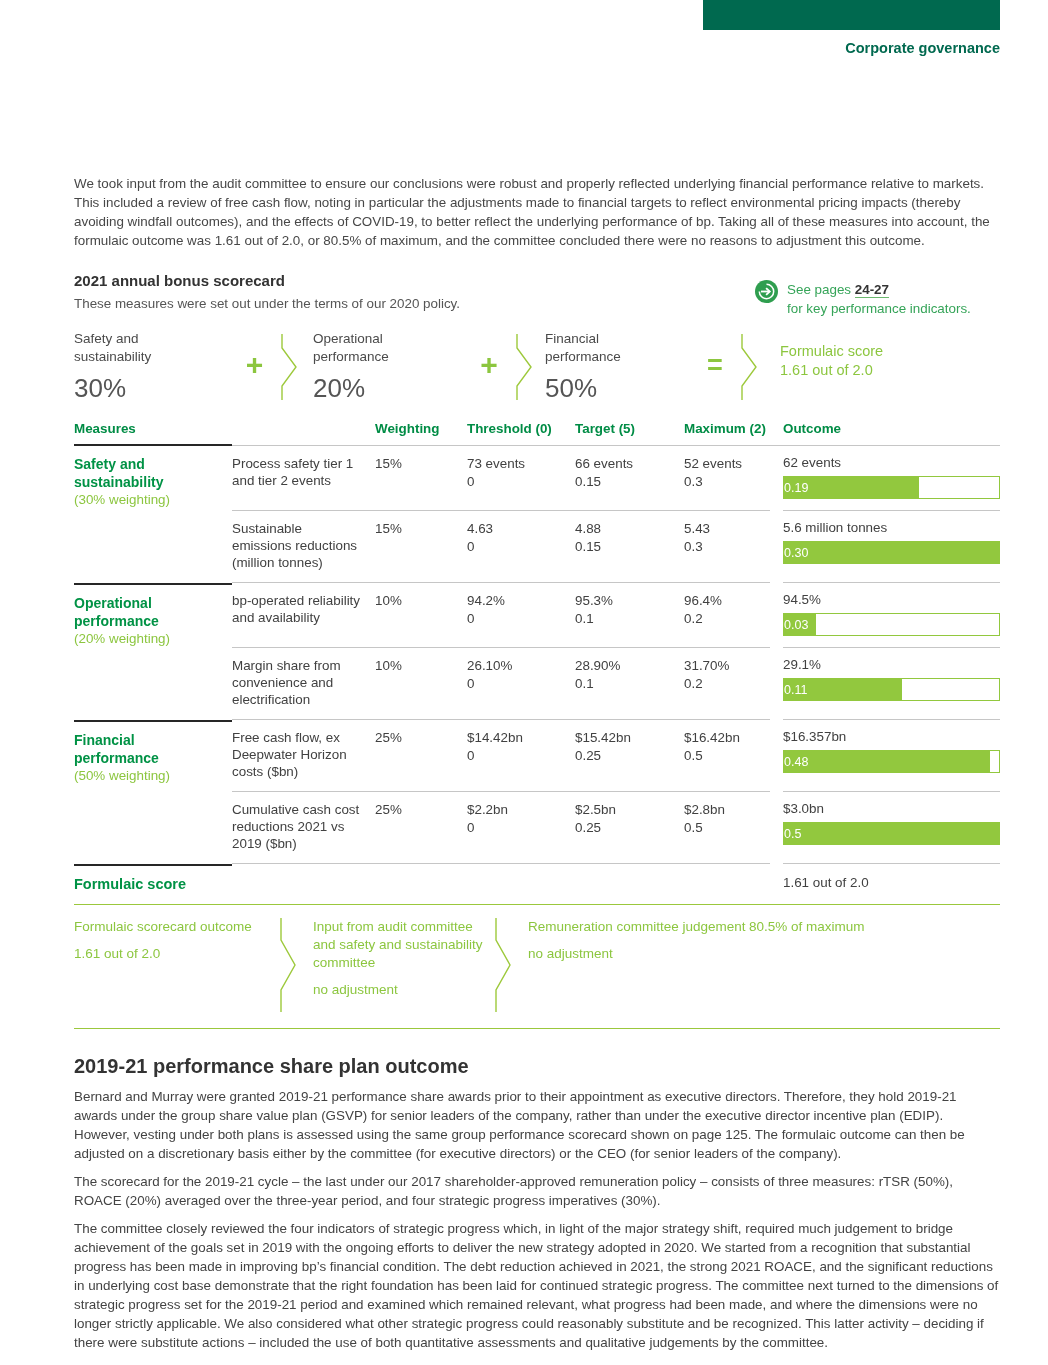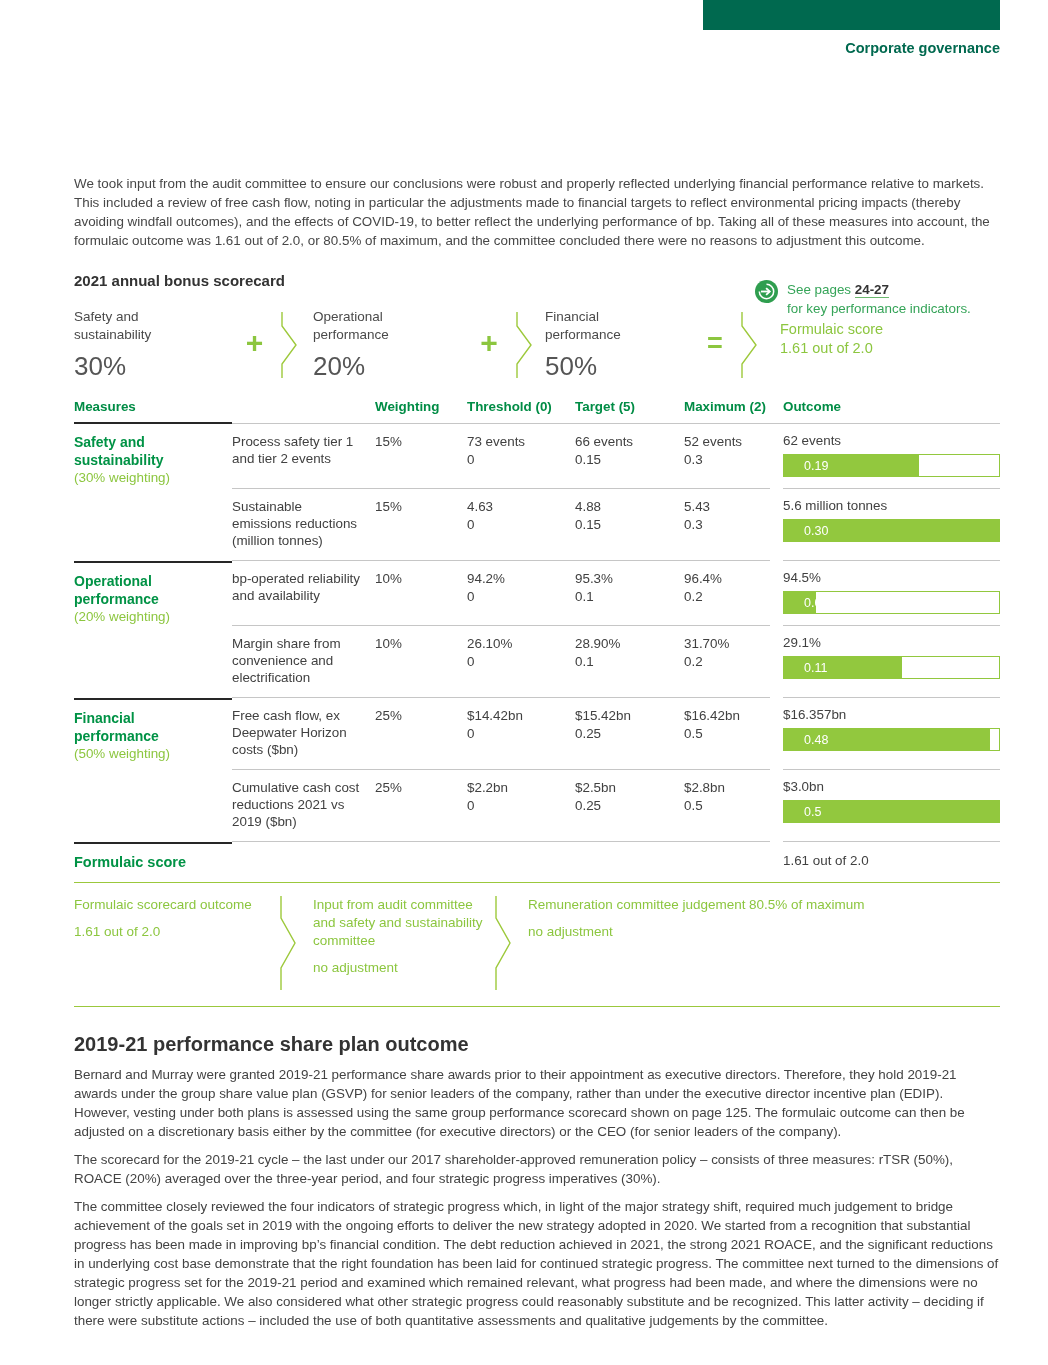--- a/index.html
+++ b/index.html
@@ -38,21 +38,21 @@
   .gcell { padding-top:9px; padding-right:14px; }
   .gcell .g-name { font-size:14px; font-weight:bold; line-height:18px; color:#009245; }
   .gcell .g-weight { font-size:13.4px; line-height:18px; color:#8cc63f; }
   .gcell.g-top { border-top:2.5px solid #262626; }
   .cell { padding:9px 12px 12px 0; font-size:13.4px; line-height:17px; color:#414141; min-height:59px; }
   .cell .score { margin-top:1px; }
   .ocell { padding:9px 0 12px 0; }
   .o-val { font-size:13.4px; color:#414141; }
   .bar { position:relative; margin-top:6px; height:23px; border:1px solid #92c83e; background:#fff; }
   .bar .fill { height:100%; background:#92c83e; display:flex; align-items:center; }
-  .bar .fill span { color:#fff; font-size:12.5px; padding-left:20px; white-space:nowrap; }
+  .bar .fill span { color:#fff; font-size:12.5px; padding-left:0; white-space:nowrap; }
   .sep { align-self:stretch; border-bottom:1px solid #c6c6c6; pointer-events:none; }
   .sep.mid { margin-right:13px; }
   .fs-label { border-top:2.5px solid #262626; padding-top:10px; padding-bottom:12px;
               font-size:14.5px; font-weight:bold; color:#009245; }
   .fs-value { padding-top:11px; font-size:13.4px; color:#414141; }
 
   .strip { display:flex; border-top:1.5px solid #9bc83c; border-bottom:1.5px solid #9bc83c; padding:13px 0 16px; }
   .strip .col { font-size:13.5px; line-height:18px; color:#8cc63f; }
   .s1{width:206px;} .s2{width:199px; padding-left:17px;} .s3{width:238px; padding-left:17px;} .s4{width:217px;}
   .strip .val { margin-top:9px; }
@@ -74,20 +74,21 @@
 <div class="page">
   <div class="tab"></div>
   <div class="section-label">Corporate governance</div>
 
   <div class="content">
 
     <p class="intro">We took input from the audit committee to ensure our conclusions were robust and properly reflected underlying financial performance relative to markets. This included a review of free cash flow, noting in particular the adjustments made to financial targets to reflect environmental pricing impacts (thereby avoiding windfall outcomes), and the effects of COVID-19, to better reflect the underlying performance of bp. Taking all of these measures into account, the formulaic outcome was 1.61 out of 2.0, or 80.5% of maximum, and the committee concluded there were no reasons to adjustment this outcome.</p>
 
     <div class="sc-head">
       <div class="sc-title">2021 annual bonus scorecard</div>
+      <div class="sc-sub">These measures were set out under the terms of our 2020 policy.</div>
       <div class="see-pages">
         <span>
           <svg width="23" height="23" viewBox="0 0 24 24">
             <circle cx="12" cy="12" r="12" fill="#2f9e4f"></circle>
             <path d="M12 4.5a7.5 7.5 0 1 1-7.5 7.5" fill="none" stroke="#fff" stroke-width="1.6"></path>
             <path d="M6.2 12h9" stroke="#fff" stroke-width="1.9" fill="none"></path>
             <path d="M11.6 8.4l3.8 3.6-3.8 3.6" fill="none" stroke="#fff" stroke-width="1.9"></path>
           </svg>
         </span>
         <div class="sp-text">

